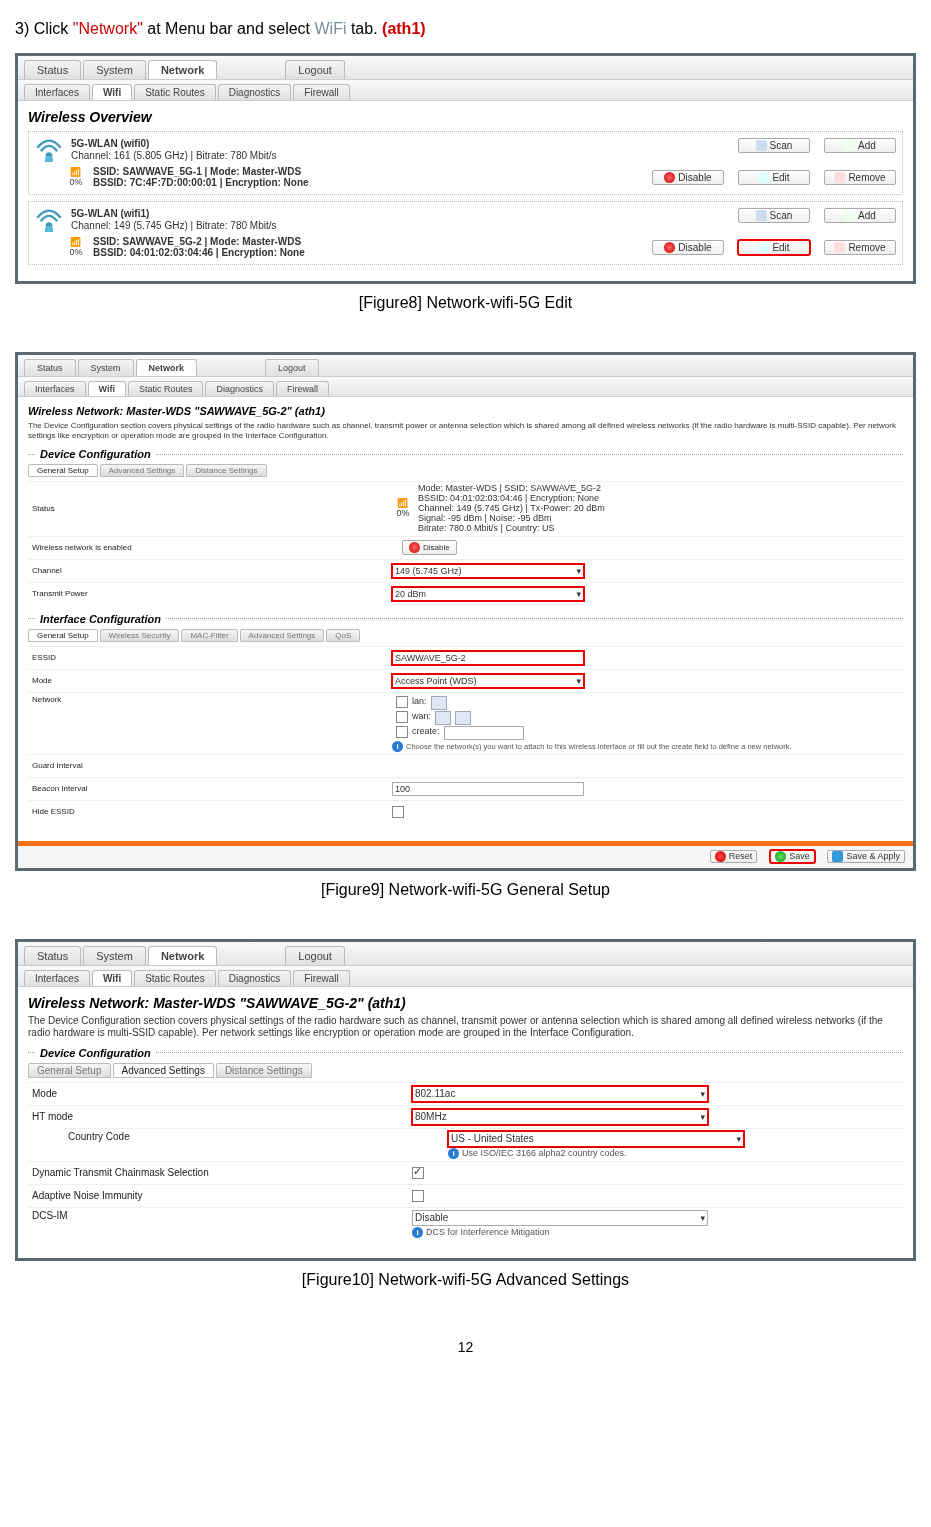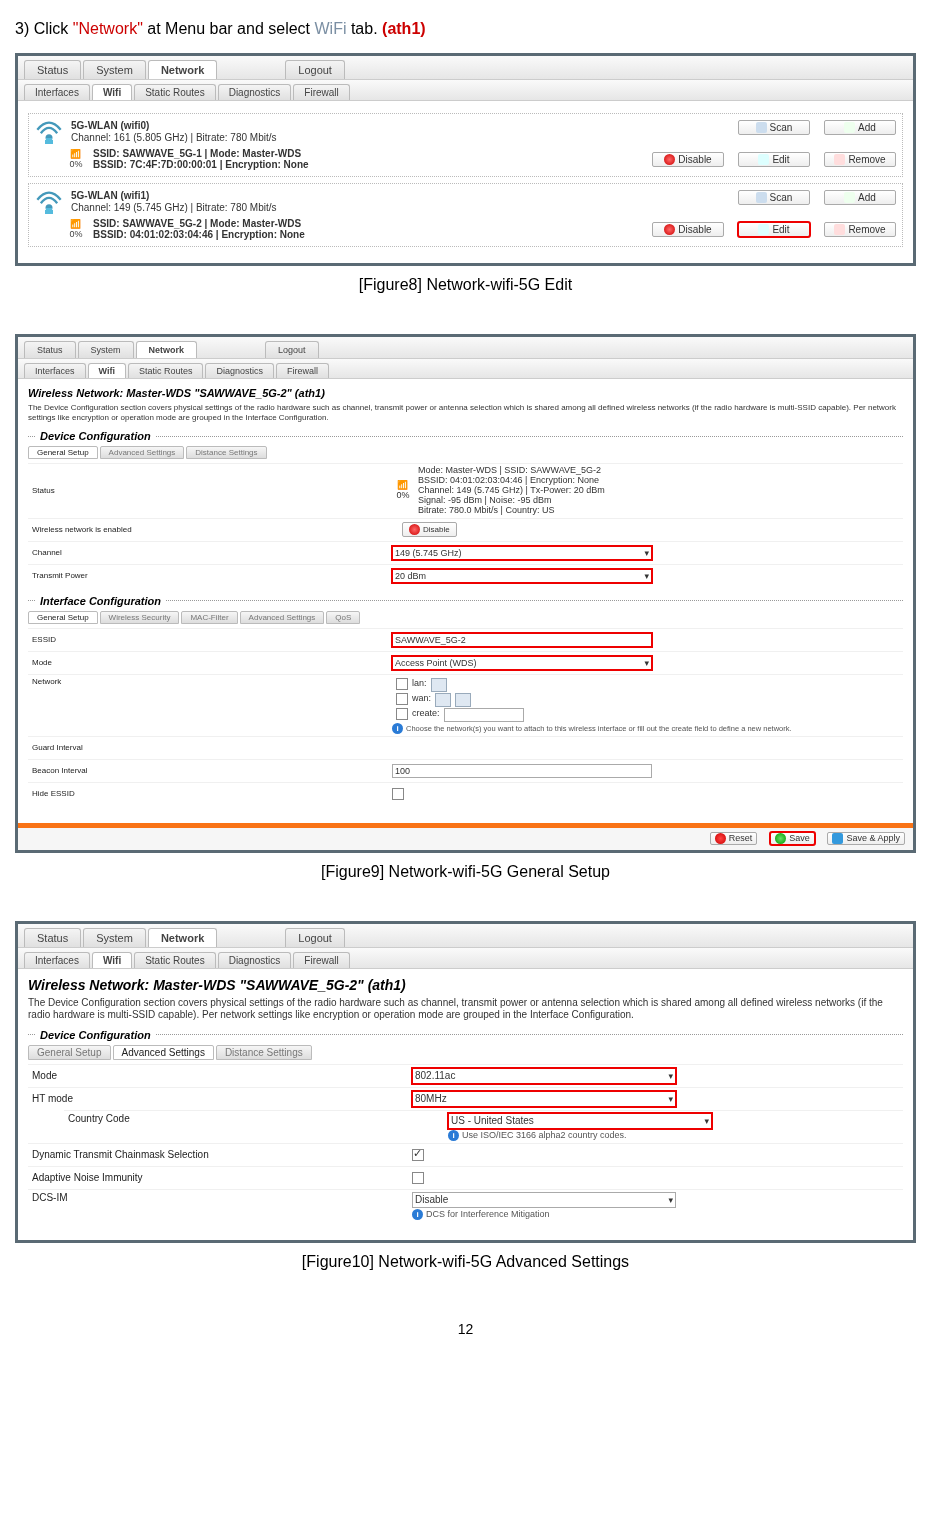--- a/index.html
+++ b/index.html
@@ -22,21 +22,21 @@
 
   fieldset.section { border-top: 1px dotted #999; border-left:none; border-right:none; border-bottom:none; margin: 0 0 6px 0; padding: 4px 0 2px 0; position: relative; }
   fieldset.section > legend { font-weight: bold; font-style: italic; font-size: 11px; color: #000; padding: 0 4px; margin-left: 8px; }
 
   .row { display: flex; align-items: center; padding: 2px 0; min-height: 18px; font-size: 10px; border-top: 1px solid #f0f0f0; }
   .row:first-of-type { border-top: none; }
   .row .lbl { width: 380px; padding-left: 4px; color: #222; }
   .row .val { flex: 1; display: flex; align-items: center; gap: 4px; }
   .row .val.small { font-size: 9px; line-height: 1.1; }
   .sel, .inp { border: 1px solid #aaa; font-size: 10px; height: 16px; background: #fff; padding: 0 2px; box-sizing: border-box; }
-  .sel { width: 264px; position: relative; display: inline-flex; align-items: center; justify-content: space-between; }
+  .sel { width: 296px; position: relative; display: inline-flex; align-items: center; justify-content: space-between; }
   .sel::after { content: "▾"; font-size: 9px; color: #333; }
   .inp { width: 260px; display: inline-flex; align-items: center; }
   .red-box { outline: 2px solid #e00; outline-offset: -1px; }
   .chk { width: 12px; height: 12px; border: 1px solid #888; background: #fff; display: inline-block; box-sizing: border-box; position: relative; }
   .chk.checked::after { content: "✓"; position: absolute; top: -3px; left: 0; font-size: 11px; color: #333; }
 
   .hint { font-size: 9px; color: #555; display: flex; align-items: center; gap: 3px; margin-top: 1px; }
   .info-icon { width: 11px; height: 11px; border-radius: 50%; background: #2a7bd6; display: inline-flex; align-items: center; justify-content: center; color: #fff; font-size: 8px; font-weight: bold; }
 
   .footer-btns { text-align: right; padding: 4px 8px; background: #f6f6f6; border-top: 5px solid #f97316; font-size: 10px; }
@@ -65,21 +65,21 @@
 
   
   .inner-tabs { display:flex; gap:2px; margin-bottom:4px; }
   .inner-tab { border:1px solid #bbb; background:linear-gradient(#f6f6f6,#ddd); padding:1px 8px; font-size:10px; border-radius:2px 2px 0 0; cursor:pointer; color:#777; }
   .inner-tab.active { background:#fff; color:#222; }
 
   
   .fig9 .content, .fig9 .tabs-main .tab, .fig9 .tabs-sub .tab { font-size:9px; }
   .fig9 h2.pg-title{ font-size:11px;}
   .fig9 .row .lbl{ width:360px; }
-  .fig9 .sel,.fig9 .inp{ width:260px; height:14px; font-size:9px;}
+  .fig9 .sel,.fig9 .inp{ width:192px; height:14px; font-size:9px;}
   .fig9 .page-desc, .fig9 .row, .fig9 .inner-tab, .fig9 legend{ font-size:8px;}
   .fig9 .hint{font-size:7.5px;}
   .fig9 .footer-btns .small-btn{font-size:9px; padding:0 4px;}
 
   .net-ck { display:flex; gap:4px; font-size:9px; color:#333; margin:1px 4px;}
   .net-badge{ width:14px;height:12px;background:#dfe8f2;border:1px solid #9ab;}
 </style>
 </head>
 <body>
 
@@ -97,20 +97,21 @@
     <span class="tab">Logout</span>
   </div>
   <div class="tabs-sub">
     <span class="tab">Interfaces</span>
     <span class="tab active">Wifi</span>
     <span class="tab">Static Routes</span>
     <span class="tab">Diagnostics</span>
     <span class="tab">Firewall</span>
   </div>
   <div class="content overview">
+    <h2 class="pg-title">Wireless Overview</h2>
 
     <div class="card">
       <div class="card-head">
         <span class="wifi-icon">
           <svg viewBox="0 0 24 20">
                 <path d="M2 8 Q12 -4 22 8" fill="none" stroke="#49b" stroke-width="2"></path>
                 <path d="M5 11 Q12 2 19 11" fill="none" stroke="#49b" stroke-width="2"></path>
                 <circle cx="12" cy="15" r="3" fill="#49b"></circle>
               </svg>
         </span>

